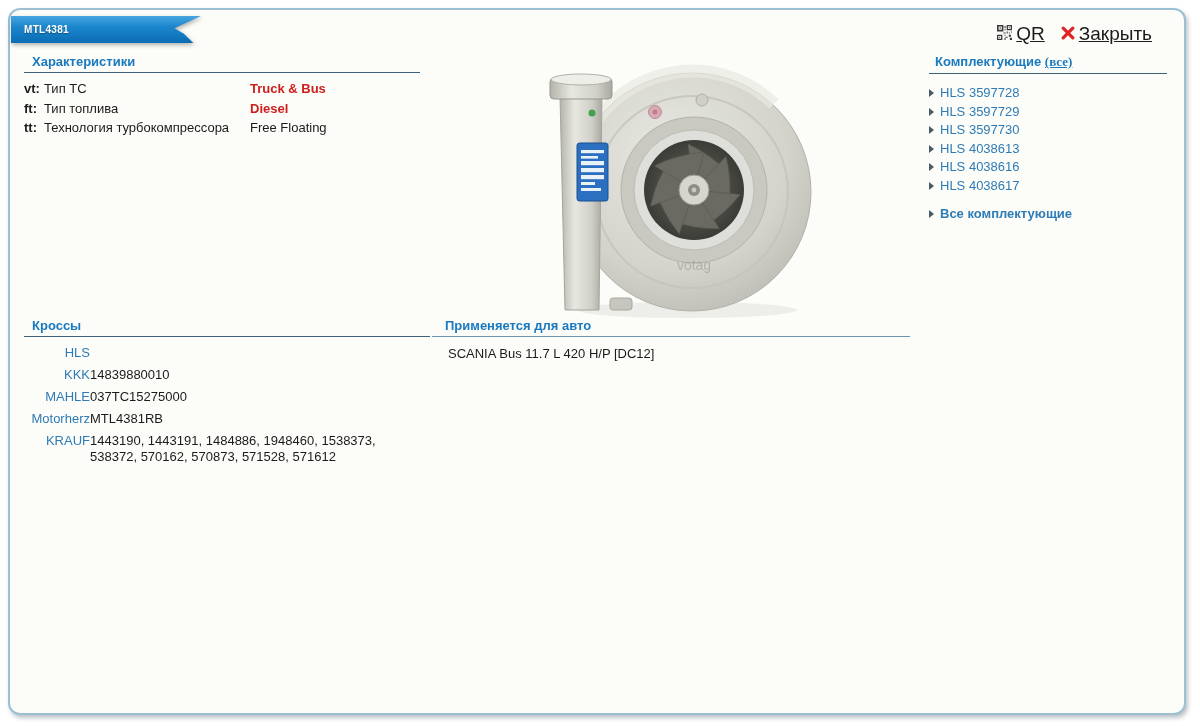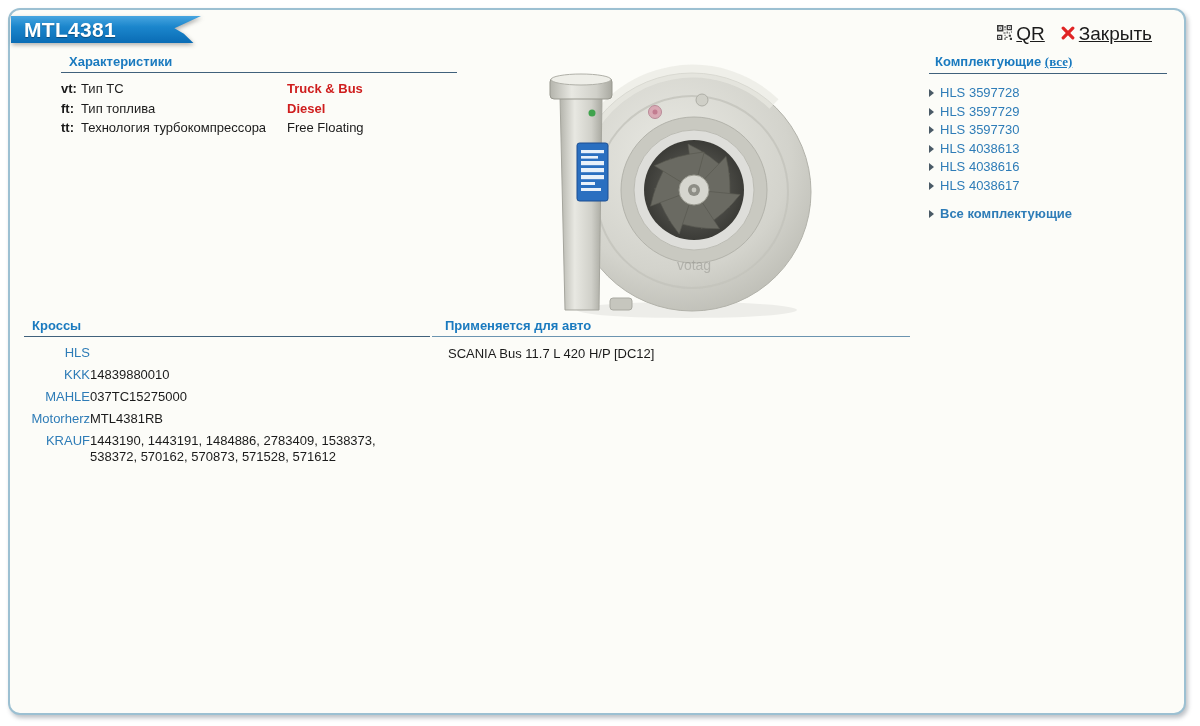--- a/index.html
+++ b/index.html
@@ -16,21 +16,21 @@
   .page{
     position:absolute;left:8px;top:8px;width:1178px;height:707px;
     background:#fcfcf8;border:2px solid #9cc0d2;border-radius:12px;
     box-shadow:2px 3px 4px rgba(110,120,130,.45);
   }
   
   .banner{
     position:absolute;left:1px;top:6px;width:190px;height:27px;
     background:linear-gradient(180deg,var(--banner_top) 0%,#1b86cc 40%,var(--banner_bottom) 100%);
     clip-path:polygon(0 0,100% 0,86% 45%,91% 66%,96% 100%,0 100%);
-    color:#fff;font-weight:bold;font-size:21px;line-height:27px;padding-left:13px;
+    color:#fff;font-weight:bold;font-size:10px;line-height:27px;padding-left:13px;
     letter-spacing:.3px;text-shadow:0 1px 1px rgba(0,0,0,.35);
   }
   .banner-wrap{position:absolute;left:0;top:0;filter:drop-shadow(1px 2px 2px rgba(60,60,60,.4));}
   
   .top-links{position:absolute;top:13px;right:32px;display:flex;align-items:center;font-size:19px;}
   .plain-link{color:#1b1b1b;text-decoration:underline;cursor:pointer;}
   .top-links .ico{display:inline-block;margin-right:4px;vertical-align:-2px;}
   .gap-left{margin-left:16px;}
   
   .section{position:absolute;}
@@ -87,21 +87,21 @@
       <svg width="14" height="14" viewBox="0 0 14 14">
         <g stroke="#e02424" stroke-width="3.2" stroke-linecap="round">
           <line x1="2.2" y1="2.2" x2="11.8" y2="11.8"></line>
           <line x1="11.8" y1="2.2" x2="2.2" y2="11.8"></line>
         </g>
       </svg>
     </span>
     <a class="plain-link">Закрыть</a>
   </div>
 
-  <div class="section" style="left:14px;top:44px;width:396px;margin-left:37px;">
+  <div class="section" style="left:14px;top:44px;width:396px;">
     <div class="section-title">Характеристики</div>
     <div class="rule"></div>
     <div class="char-rows">
         <div class="char-row">
           <span class="char-code">vt:</span>
           <span class="char-name">Тип ТС</span>
           <span class="char-value red">Truck &amp; Bus</span>
         </div>
         <div class="char-row">
           <span class="char-code">ft:</span>
@@ -231,21 +231,21 @@
         <div class="cross-row">
           <a class="brand blue-link">MAHLE</a>
           <span class="vals"><span>037TC15275000</span></span>
         </div>
         <div class="cross-row">
           <a class="brand blue-link">Motorherz</a>
           <span class="vals"><span>MTL4381RB</span></span>
         </div>
         <div class="cross-row">
           <a class="brand blue-link">KRAUF</a>
-          <span class="vals"><span>1443190</span>, <span>1443191</span>, <span>1484886</span>, <span>2783409</span>, <span>1538373</span>, <span>538372</span>, <span>570162</span>, <span>570873</span>, <span>571528</span>, <span>571612</span></span>
+          <span class="vals"><span>1443190</span>, <span>1443191</span>, <span>1484886</span>, <span>1948460</span>, <span>1538373</span>, <span>538372</span>, <span>570162</span>, <span>570873</span>, <span>571528</span>, <span>571612</span></span>
         </div>
       </div>
   </div>
 
   <div class="section" style="left:422px;top:308px;width:478px;">
     <div class="section-title pad13">Применяется для авто</div>
     <div class="rule light"></div>
     <div class="app-list">
         <div class="app-item">SCANIA Bus 11.7 L 420 H/P [DC12]</div>
       </div>

